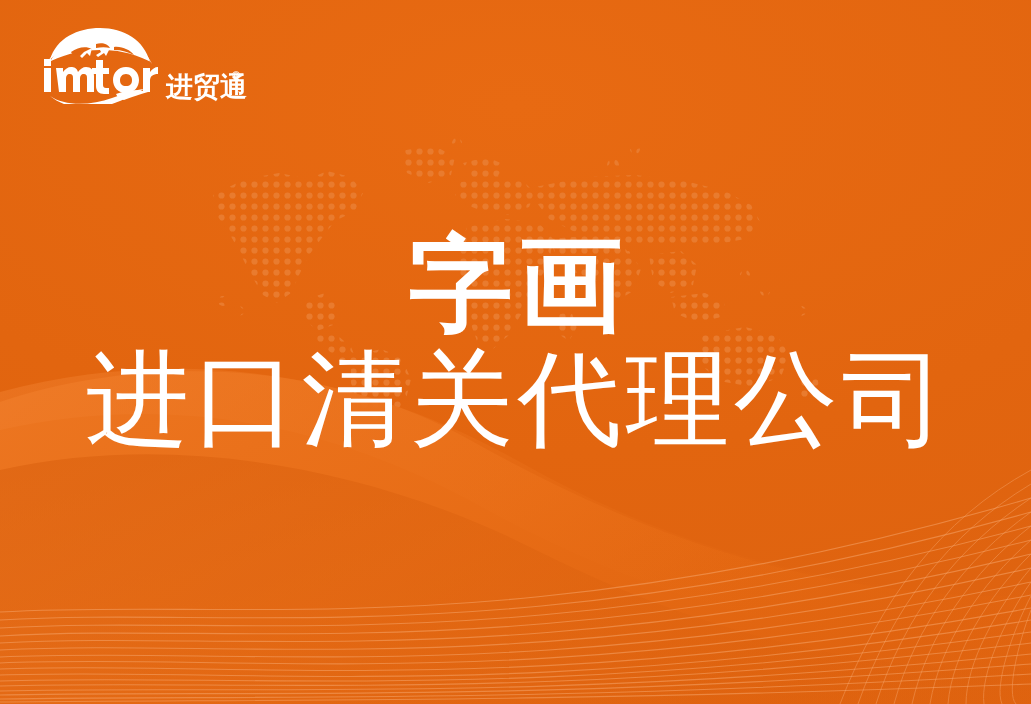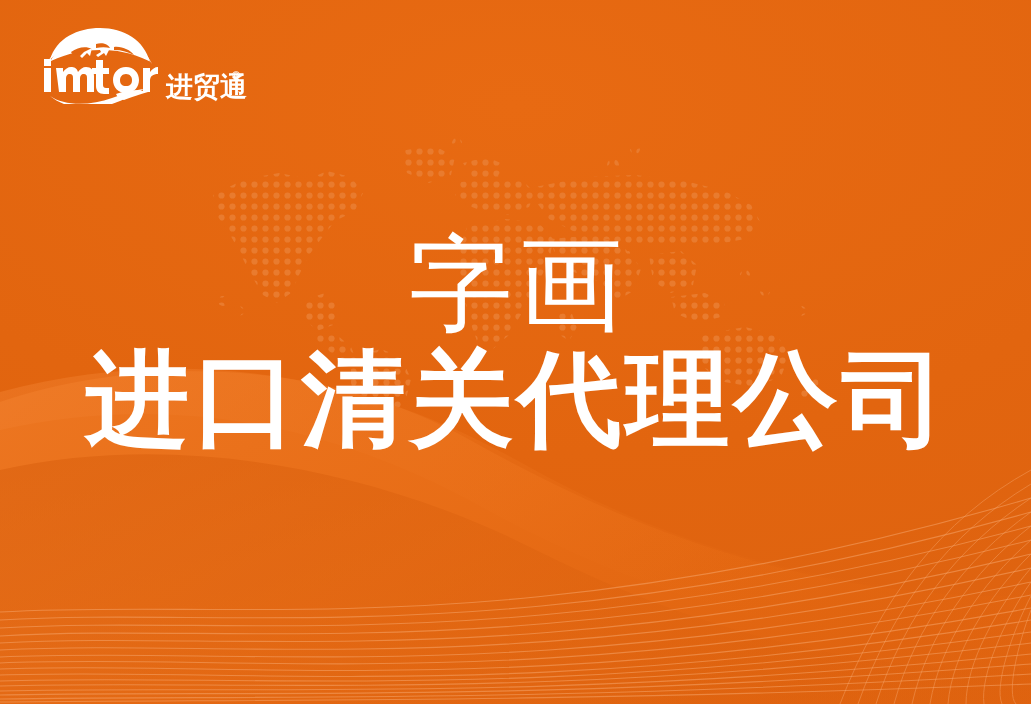--- a/index.html
+++ b/index.html
@@ -93,29 +93,29 @@
     position: absolute;
     left: 0;
     top: 228px;
     width: 1031px;
     text-align: center;
     color: #ffffff;
   }
   .headline .line1 {
     font-size: 104px;
     line-height: 112px;
-    font-weight: 400;
+    font-weight: 700;
     letter-spacing: 6px;
     text-indent: 6px;
     white-space: nowrap;
   }
   .headline .line2 {
     font-size: 104px;
     line-height: 118px;
-    font-weight: 700;
+    font-weight: 400;
     letter-spacing: 4px;
     text-indent: 4px;
     white-space: nowrap;
   }
 
   
   .tel {
     position: absolute;
     right: 35px;
     top: 633px;

